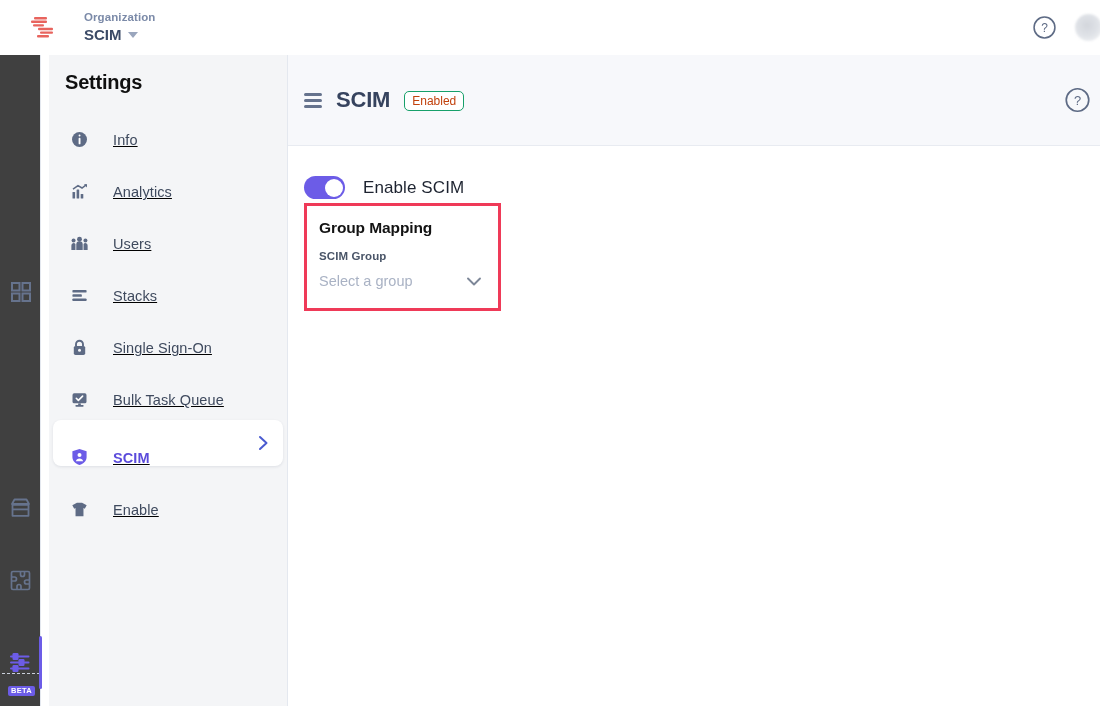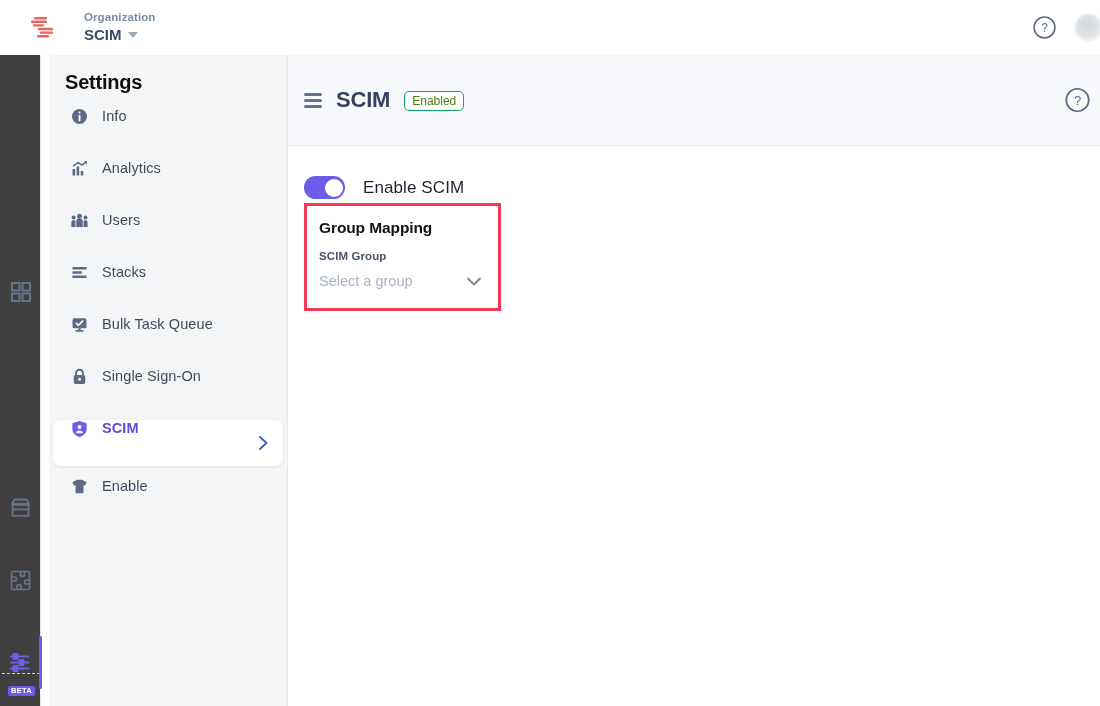--- a/index.html
+++ b/index.html
@@ -149,26 +149,27 @@
     font-weight: bold;
     color: #101010;
     letter-spacing: -.2px;
   }
 
   .nav-list { margin-top: 14px; }
 
   .nav-item {
     position: relative;
     display: flex;
-    align-items: flex-start;
+    align-items: flex-end;
     height: 40px;
     margin: 0 4px;
     padding: 0 14px 0 18px;
     border-radius: 8px;
-    gap: 14px;
+    gap: 25px;
+    text-decoration: underline;
   }
   .nav-item + .nav-item { margin-top: 12px; }
 
   .nav-item.active {
     background: #ffffff;
     box-shadow: 0 1px 3px rgba(30,40,70,.10);
     height: 46px;
   }
 
   .nav-ico {
@@ -231,21 +232,21 @@
 
   .panel-title {
     font-size: 22px;
     font-weight: bold;
     color: #36435e;
     letter-spacing: -.2px;
   }
 
   .status-badge {
     font-size: 12px;
-    color: #4d7c0f;
+    color: #c2410c;
     border: 1px solid #17a06a;
     background: #ffffff;
     border-radius: 5px;
     padding: 2.5px 7px 3.5px 7px;
     line-height: 1;
     margin-top: 2px;
   }
 
   .panel-help {
     position: absolute;
@@ -469,39 +470,39 @@
               <rect x="1.5" y="7.1" width="10" height="2.8" rx="1"></rect>
               <rect x="1.5" y="11.6" width="15" height="2.8" rx="1"></rect>
             </g>
           </svg>
         </span>
         <span class="nav-label">Stacks</span>
       </div>
 
       <div class="nav-item">
         <span class="nav-ico">
+          <svg width="15" height="17" viewBox="0 0 15 17" aria-hidden="true">
+            <path d="M4 7 V5.2 a3.5 3.5 0 0 1 7 0 V7" fill="none" stroke="#5e6b85" stroke-width="1.9"></path>
+            <rect x="1.8" y="6.9" width="11.4" height="9" rx="1.7" fill="#5e6b85"></rect>
+            <circle cx="7.5" cy="11.3" r="1.5" fill="#f4f5f7"></circle>
+          </svg>
+        </span>
+        <span class="nav-label">Single Sign-On</span>
+      </div>
+
+      <div class="nav-item">
+        <span class="nav-ico">
           <svg width="18" height="17" viewBox="0 0 18 17" aria-hidden="true">
             <rect x="1.6" y="2" width="14.8" height="10.6" rx="1.8" fill="#5e6b85"></rect>
             <path d="M5.6 7.2 L7.8 9.4 L12.3 4.9" fill="none" stroke="#ffffff" stroke-width="1.7" stroke-linecap="round" stroke-linejoin="round"></path>
             <rect x="7.6" y="12.6" width="2.8" height="2" fill="#5e6b85"></rect>
             <rect x="4.6" y="14.3" width="8.8" height="1.8" rx=".9" fill="#5e6b85"></rect>
           </svg>
         </span>
         <span class="nav-label">Bulk Task Queue</span>
-      </div>
-
-      <div class="nav-item">
-        <span class="nav-ico">
-          <svg width="15" height="17" viewBox="0 0 15 17" aria-hidden="true">
-            <path d="M4 7 V5.2 a3.5 3.5 0 0 1 7 0 V7" fill="none" stroke="#5e6b85" stroke-width="1.9"></path>
-            <rect x="1.8" y="6.9" width="11.4" height="9" rx="1.7" fill="#5e6b85"></rect>
-            <circle cx="7.5" cy="11.3" r="1.5" fill="#f4f5f7"></circle>
-          </svg>
-        </span>
-        <span class="nav-label">Single Sign-On</span>
       </div>
 
       <div class="nav-item active">
         <span class="nav-ico">
           <svg width="17" height="18" viewBox="0 0 17 18" aria-hidden="true">
             <path d="M8.5 1 L15.6 3.3 V9 c0 4.2 -3.1 6.8 -7.1 8 -4 -1.2 -7.1 -3.8 -7.1 -8 V3.3 Z" fill="#6c5ce7"></path>
             <circle cx="8.5" cy="7.1" r="2" fill="#ffffff"></circle>
             <path d="M4.9 13.3 a3.7 3.7 0 0 1 7.2 0 Z" fill="#ffffff"></path>
           </svg>
         </span>

